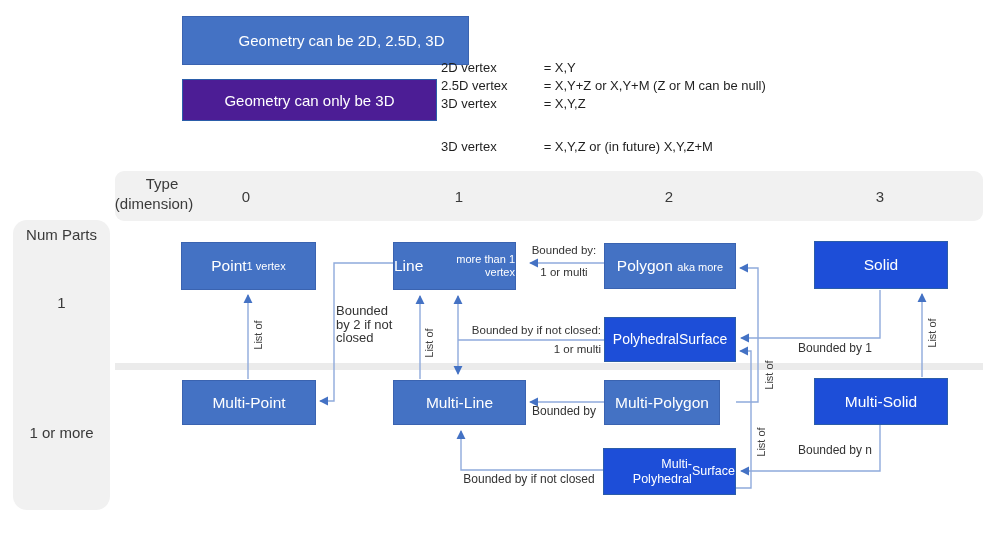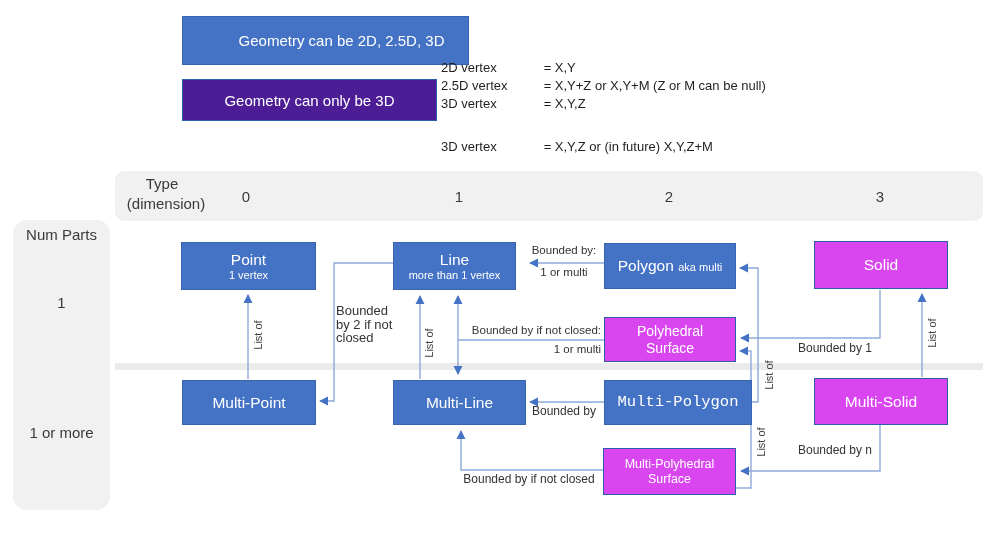--- a/index.html
+++ b/index.html
@@ -16,25 +16,25 @@
   .legend-box.green{background:#4c1d95;border:1px solid #2B5DA9;}
   .legend-row{position:absolute;font-size:13px;color:#1f1f1f;white-space:nowrap;margin-top:44px;}
   .legend-row .term{display:inline-block;width:99px;}
   
   .band{position:absolute;background:#F1F1F1;border-radius:9px;}
   .side-panel{position:absolute;background:#F1F1F1;border-radius:14px;}
   .axis-text{position:absolute;font-size:15px;color:#3a3a3a;text-align:center;white-space:nowrap;}
   .divider{position:absolute;background:#EBEBEB;}
   
   .node{
-    position:absolute;color:#ffffff;display:flex;flex-direction:column;align-items:center;
-    justify-content:center;text-align:left;line-height:1.15;box-sizing:border-box;
+    position:absolute;color:#ffffff;display:flex;flex-direction:row;align-items:center;
+    justify-content:center;text-align:right;line-height:1.15;box-sizing:border-box;
   }
   .node.blue{background:#4472C4;border:1px solid #3A63B0;}
-  .node.green{background:#d946ef;border:1px solid #2B5DA9;}
+  .node.green{background:#1d4ed8;border:1px solid #2B5DA9;}
   .node .title{font-size:15.5px;}
   .node .sub{font-size:11px;}
   .node .mid{font-size:14px;}
   .node .small{font-size:12.5px;}
   .node .suffix{font-size:11px;}
   
   .elabel{position:absolute;font-size:11.5px;color:#333333;line-height:13.5px;white-space:pre-line;}
   .listof{
     position:absolute;width:44px;height:14px;font-size:11px;color:#404040;
     text-align:center;transform:rotate(-90deg);white-space:nowrap;
@@ -66,21 +66,21 @@
     <span class="term">3D vertex</span>
     <span class="def">= X,Y,Z</span>
   </div>
   <div class="legend-row" style="left:441px;top:95px;">
     <span class="term">3D vertex</span>
     <span class="def">= X,Y,Z or (in future) X,Y,Z+M</span>
   </div>
 
   <div class="band" style="left:115px;top:171px;width:868px;height:50px;"></div>
   <div class="axis-text" style="left:120px;top:175px;width:84px;">Type</div>
-  <div class="axis-text" style="left:124px;top:195px;width:84px;text-align:center;">(dimension)</div>
+  <div class="axis-text" style="left:112px;top:195px;width:84px;text-align:center;">(dimension)</div>
   <div class="axis-text" style="left:226px;top:188px;width:40px;">0</div>
   <div class="axis-text" style="left:439px;top:188px;width:40px;">1</div>
   <div class="axis-text" style="left:649px;top:188px;width:40px;">2</div>
   <div class="axis-text" style="left:860px;top:188px;width:40px;">3</div>
 
   <div class="side-panel" style="left:13px;top:220px;width:97px;height:290px;"></div>
   <div class="axis-text" style="left:13px;top:226px;width:97px;">Num Parts</div>
   <div class="axis-text" style="left:13px;top:294px;width:97px;">1</div>
   <div class="axis-text" style="left:13px;top:424px;width:97px;">1 or more</div>
 
@@ -110,37 +110,37 @@
 
   <div class="node blue" style="left:181px;top:242px;width:135px;height:48px;">
     <span class="title">Point</span>
     <span class="sub">1 vertex</span>
   </div>
   <div class="node blue" style="left:393px;top:242px;width:123px;height:48px;">
     <span class="title">Line</span>
     <span class="sub">more than 1 vertex</span>
   </div>
   <div class="node blue" style="left:604px;top:243px;width:132px;height:46px;">
-    <span><span class="title">Polygon</span> <span class="suffix">aka multi</span></span>
+    <span><span class="title">Polygon</span> <span class="suffix">aka more</span></span>
   </div>
   <div class="node green" style="left:814px;top:241px;width:134px;height:48px;">
     <span class="title">Solid</span>
   </div>
   <div class="node green" style="left:604px;top:317px;width:132px;height:45px;">
     <span class="mid">Polyhedral</span>
     <span class="mid">Surface</span>
   </div>
 
   <div class="node blue" style="left:182px;top:380px;width:134px;height:45px;">
     <span class="title">Multi-Point</span>
   </div>
   <div class="node blue" style="left:393px;top:380px;width:133px;height:45px;">
     <span class="title">Multi-Line</span>
   </div>
-  <div class="node blue" style="left:604px;top:380px;width:148px;height:45px;font-family:Liberation Mono, monospace;">
+  <div class="node blue" style="left:604px;top:380px;width:116px;height:45px;">
     <span class="title">Multi-Polygon</span>
   </div>
   <div class="node green" style="left:814px;top:378px;width:134px;height:47px;">
     <span class="title">Multi-Solid</span>
   </div>
   <div class="node green" style="left:603px;top:448px;width:133px;height:47px;">
     <span class="small">Multi-Polyhedral</span>
     <span class="small">Surface</span>
   </div>
 

